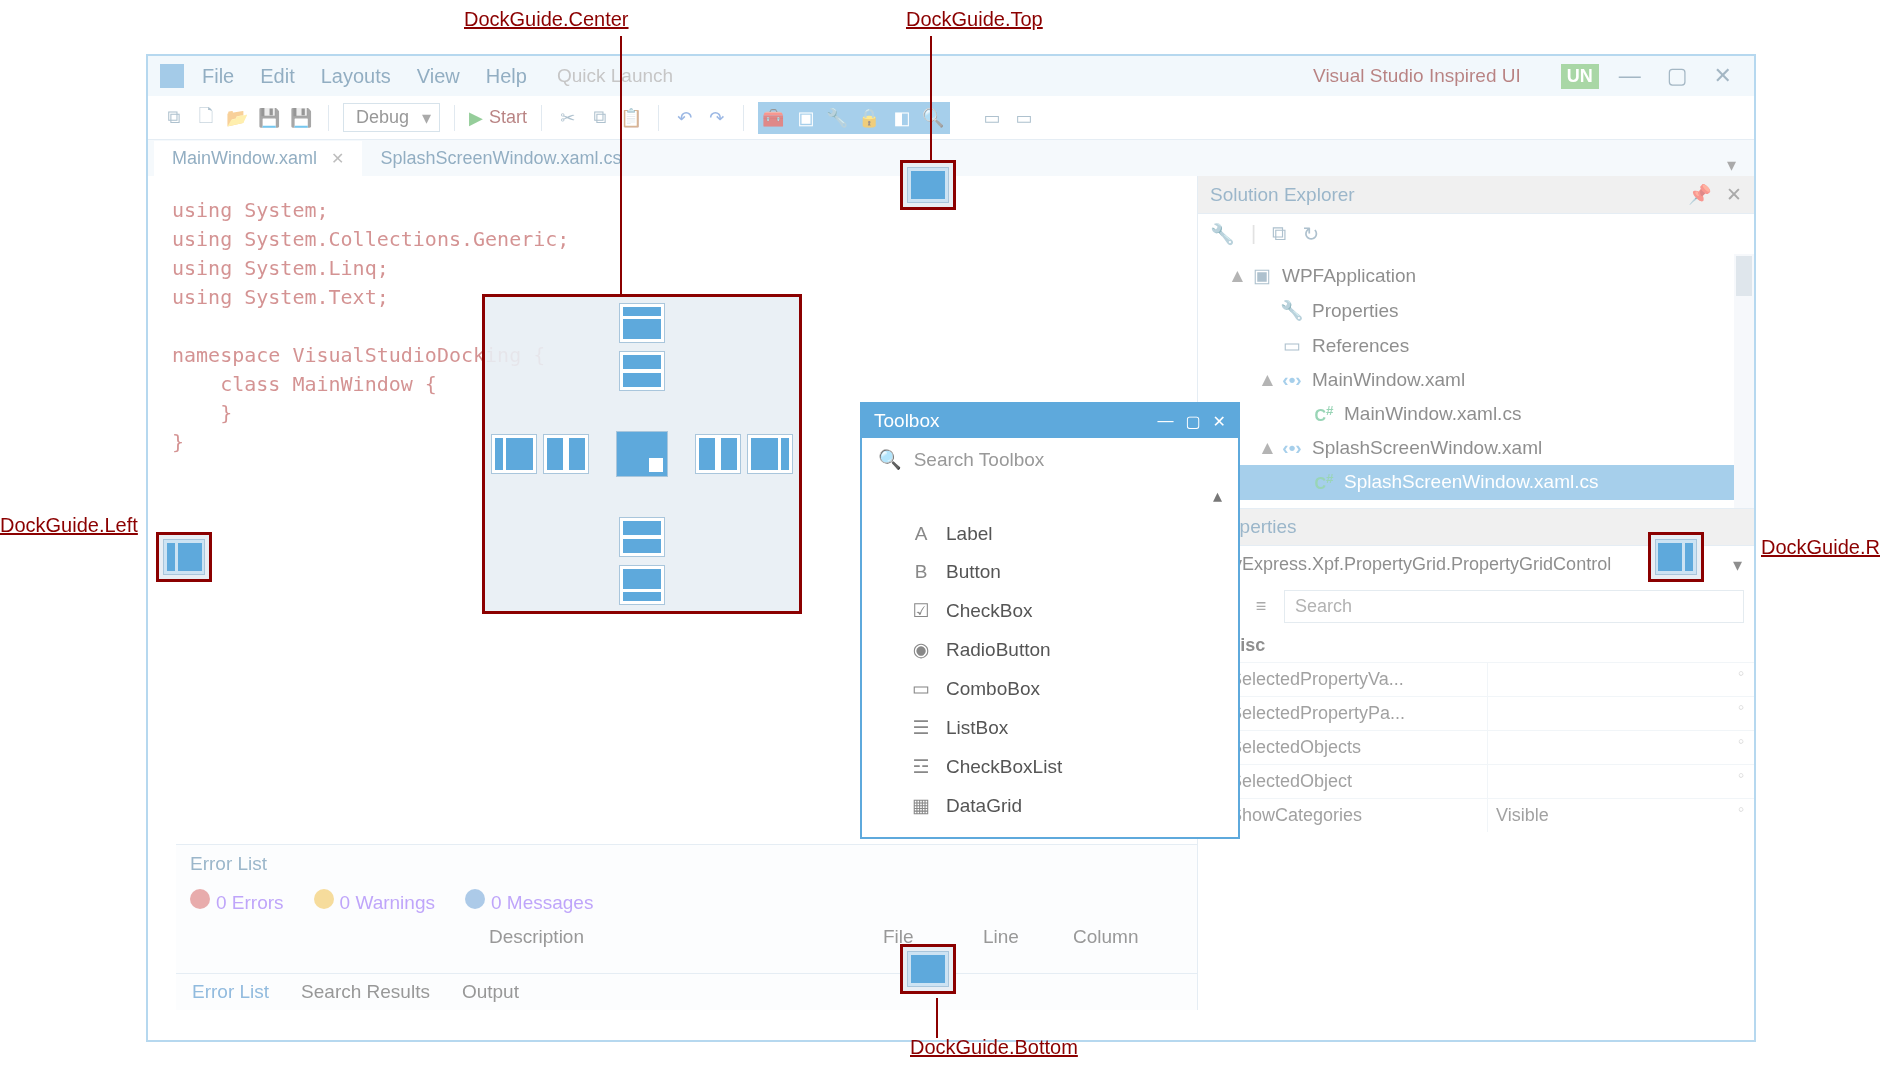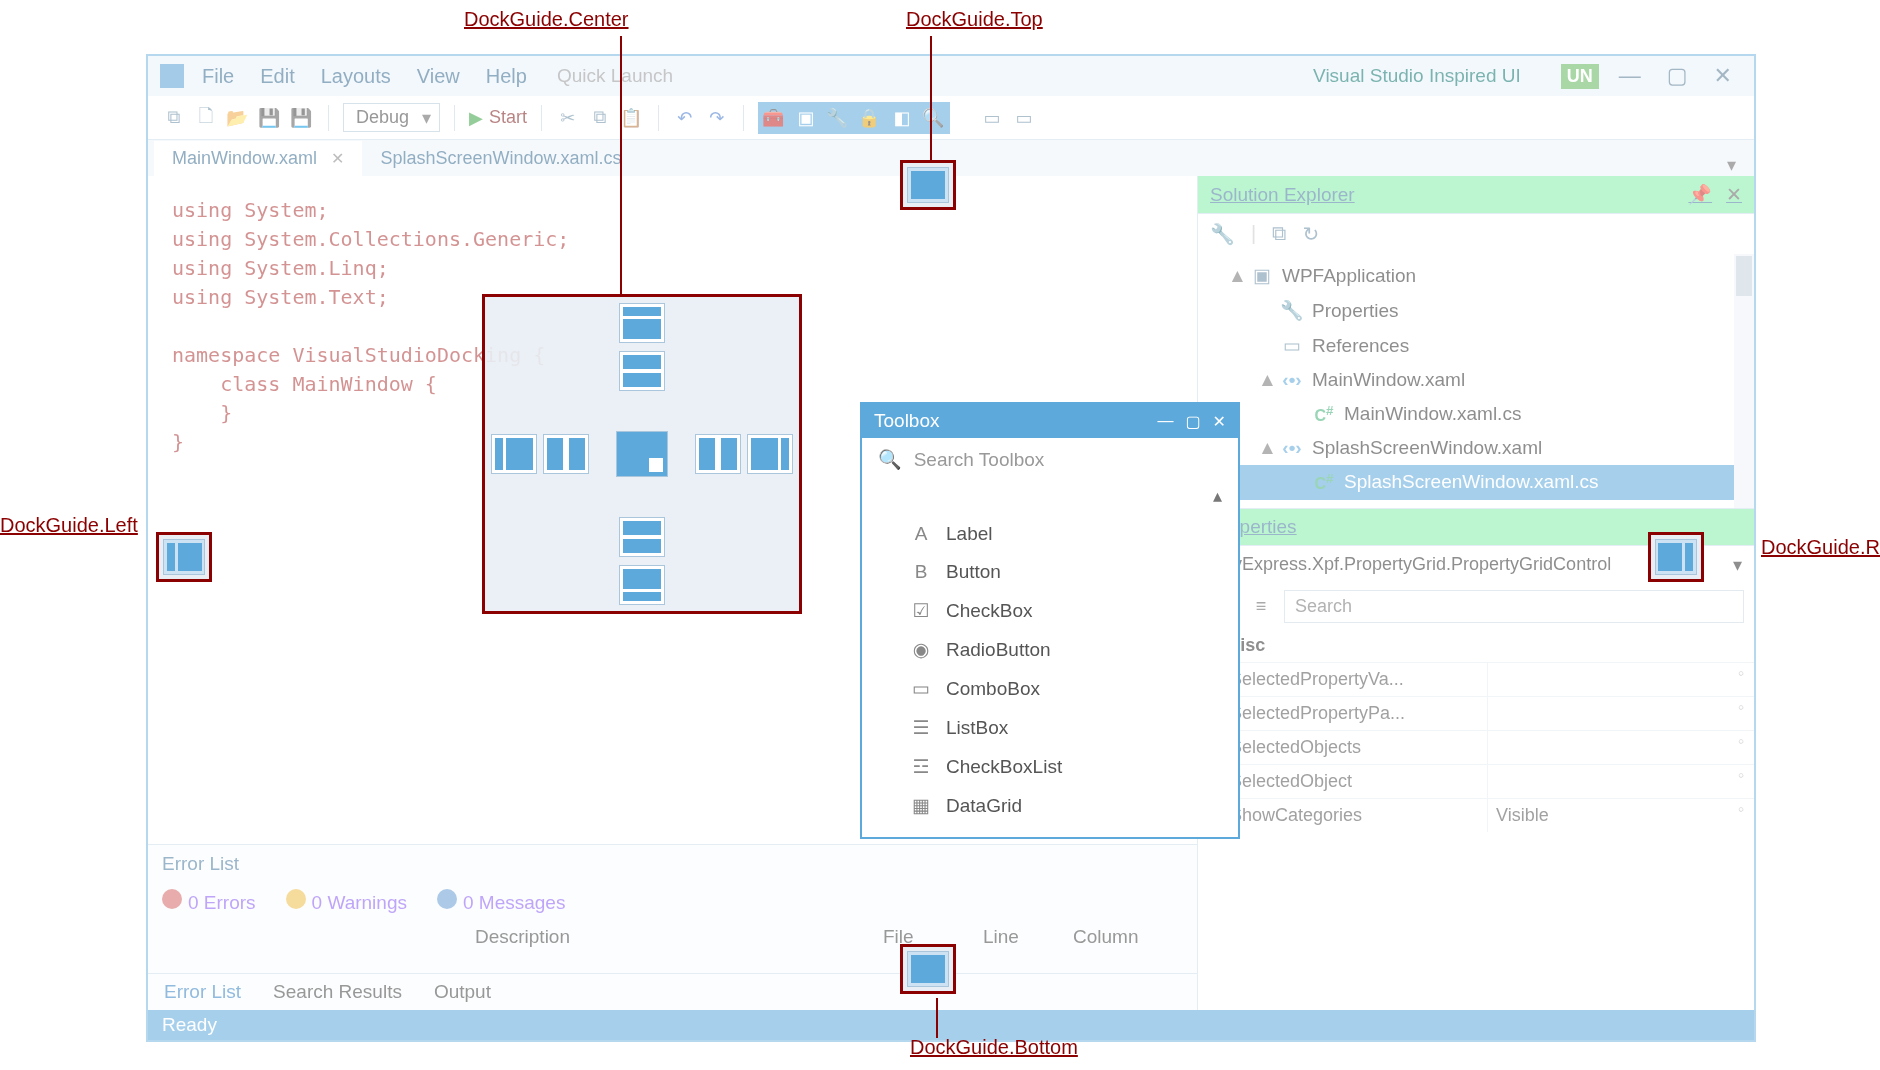--- a/index.html
+++ b/index.html
@@ -7,21 +7,21 @@
 
 
 .app-window { position: absolute; left: 146px; top: 54px; width: 1610px; height: 988px; border: 2px solid #7cb9e2; background: #fff; opacity: 0.55; }
 .app-window-crisp { position: absolute; left: 146px; top: 54px; width: 1610px; height: 988px; pointer-events: none; }
 
 
 .titlebar { height: 40px; display: flex; align-items: center; background: #e9f3fb; }
 .app-icon { width: 24px; height: 24px; background: #5aa2d6; margin: 0 12px; }
 .menubar { display: flex; gap: 26px; padding-left: 6px; color: #3a6d92; font-size: 20px; }
 .quicklaunch { flex: 1; margin-left: 30px; color: #999; font-size: 19px; }
-.title-center { color: #0f766e; font-size: 19px; padding-right: 40px; }
+.title-center { color: #7f1d1d; font-size: 19px; padding-right: 40px; }
 .userbadge { background: #64b85e; color: #fff; padding: 2px 6px; font-weight: bold; margin-right: 20px; font-size: 18px; }
 .winbtns { display: flex; gap: 26px; padding-right: 22px; color: #5a7d95; font-size: 22px; }
 
 
 .toolbar { height: 44px; display: flex; align-items: center; background: #fff; border-bottom: 1px solid #d0e0ec; padding-left: 14px; gap: 8px; }
 .tb-icon { width: 24px; height: 24px; display: inline-flex; align-items: center; justify-content: center; color: #6c8fa7; }
 .tb-sep { width: 1px; height: 26px; background: #c9d8e4; margin: 0 6px; }
 .tb-combo { border: 1px solid #b8cddc; padding: 3px 30px 3px 12px; font-size: 18px; color: #444; position: relative; }
 .tb-combo::after { content: "▾"; position: absolute; right: 8px; color: #666; }
 .tb-start { color: #7f1d1d; font-size: 18px; display: flex; align-items: center; gap: 6px; }
@@ -39,35 +39,35 @@
 
 
 .mainarea { display: flex; height: calc(100% - 40px - 44px - 36px - 30px); }
 .leftcol { flex: 1; display: flex; flex-direction: column; border-right: 1px solid #d0e0ec; }
 .rightcol { width: 556px; display: flex; flex-direction: column; }
 
 
 .editor { flex: 1; padding: 20px 24px; font-family: "Consolas", monospace; font-size: 20px; color: #b23c3c; line-height: 1.45; white-space: pre; }
 
 
-.errorpanel { height: 166px; border-top: 1px solid #d0e0ec; display: flex; flex-direction: column; background: #fafcfe; }
+.errorpanel { height: 166px; border-top: 1px solid #d0e0ec; display: flex; flex-direction: column; background: #fafcfe; margin-left: 28px; }
 .error-hdr { padding: 8px 14px; color: #4a7ca0; font-size: 19px; }
 .error-filters { display: flex; gap: 30px; padding: 6px 14px; align-items: center; font-size: 19px; color: #8b5cf6; }
 .err-ico { width: 20px; height: 20px; border-radius: 50%; display: inline-block; margin-right: 6px; }
 .err-red { background: #d66a6a; }
 .err-yel { background: #f0c04c; }
 .err-blu { background: #6aa0d6; }
 .error-cols { display: flex; padding: 6px 14px; color: #444; font-size: 19px; }
 .error-cols div:nth-child(1){ flex:2; text-align:center;} .error-cols div:nth-child(2){ width:100px;} .error-cols div:nth-child(3){ width:90px;} .error-cols div:nth-child(4){ width:110px;}
 .error-tabs { display: flex; border-top: 1px solid #d0e0ec; }
 .error-tab { padding: 7px 16px; color: #444; font-size: 19px; }
 .error-tab.active { color: #3984c4; }
 
 
-.panel-hdr { display: flex; align-items: center; justify-content: space-between; padding: 7px 12px; color: #4a7ca0; font-size: 19px; border-bottom: 1px solid #d0e0ec; background:#86efac;text-decoration:underline; }
+.panel-hdr { display: flex; align-items: center; justify-content: space-between; padding: 7px 12px; color: #4a7ca0; font-size: 19px; border-bottom: 1px solid #d0e0ec; background:#e5e5e5; }
 .panel-hdr-icons { display: flex; gap: 14px; color: #666; }
 .sol-toolbar { display: flex; gap: 16px; padding: 8px 12px; color: #6c8fa7; font-size: 20px; }
 .tree { padding: 4px 0 8px 0; font-size: 19px; color: #333; overflow-y: auto; position: relative; }
 .tree-scrollbar { position: absolute; right: 0; top: 0; width: 20px; height: 100%; background: #f0f4f8; }
 .tree-thumb { position: absolute; right: 2px; top: 2px; width: 16px; height: 40px; background: #c6d3de; }
 .tree-row { display: flex; align-items: center; gap: 10px; padding: 6px 10px; }
 .tree-row.sel { background: #5ea9dc; color: #fff; }
 .indent1{padding-left:30px;} .indent2{padding-left:60px;} .indent3{padding-left:92px;}
 .expander { color: #777; width: 14px; display:inline-block; }
 .node-icon { width: 20px; display: inline-flex; justify-content: center; color: #6c8fa7; }
@@ -331,21 +331,20 @@
             <div class="prop-row">
               <div class="prop-name">ShowCategories</div>
               <div class="prop-val">Visible</div>
               <div class="prop-mark">◦</div>
             </div>
           </div>
       </div>
     </div>
   </div>
 
-  <div class="statusbar">Ready</div>
 </div>
 
 <div class="app-window-crisp">
 
   <div class="toolbox" style="pointer-events:auto;">
     <div class="toolbox-hdr">
       <span>Toolbox</span>
       <span class="toolbox-hdr-right">
         <span>—</span>
         <span>▢</span>

